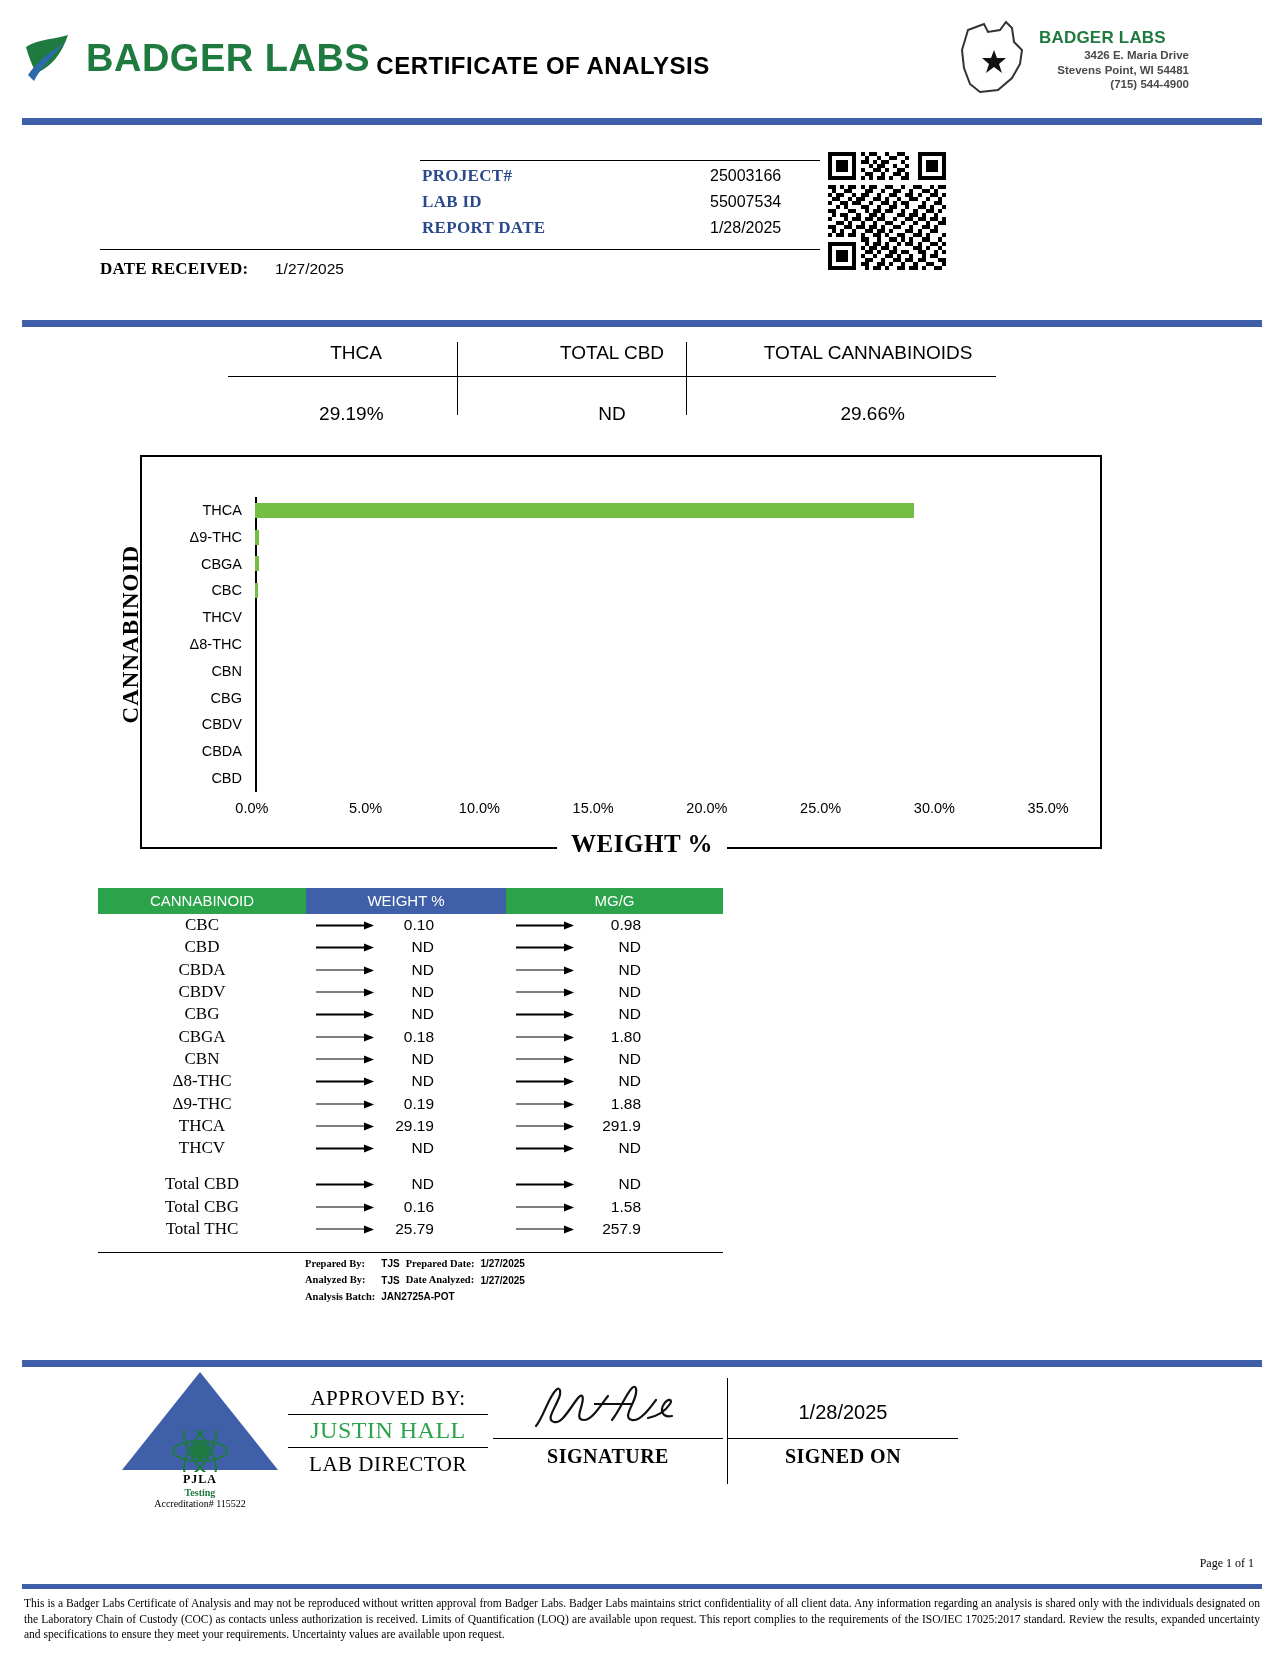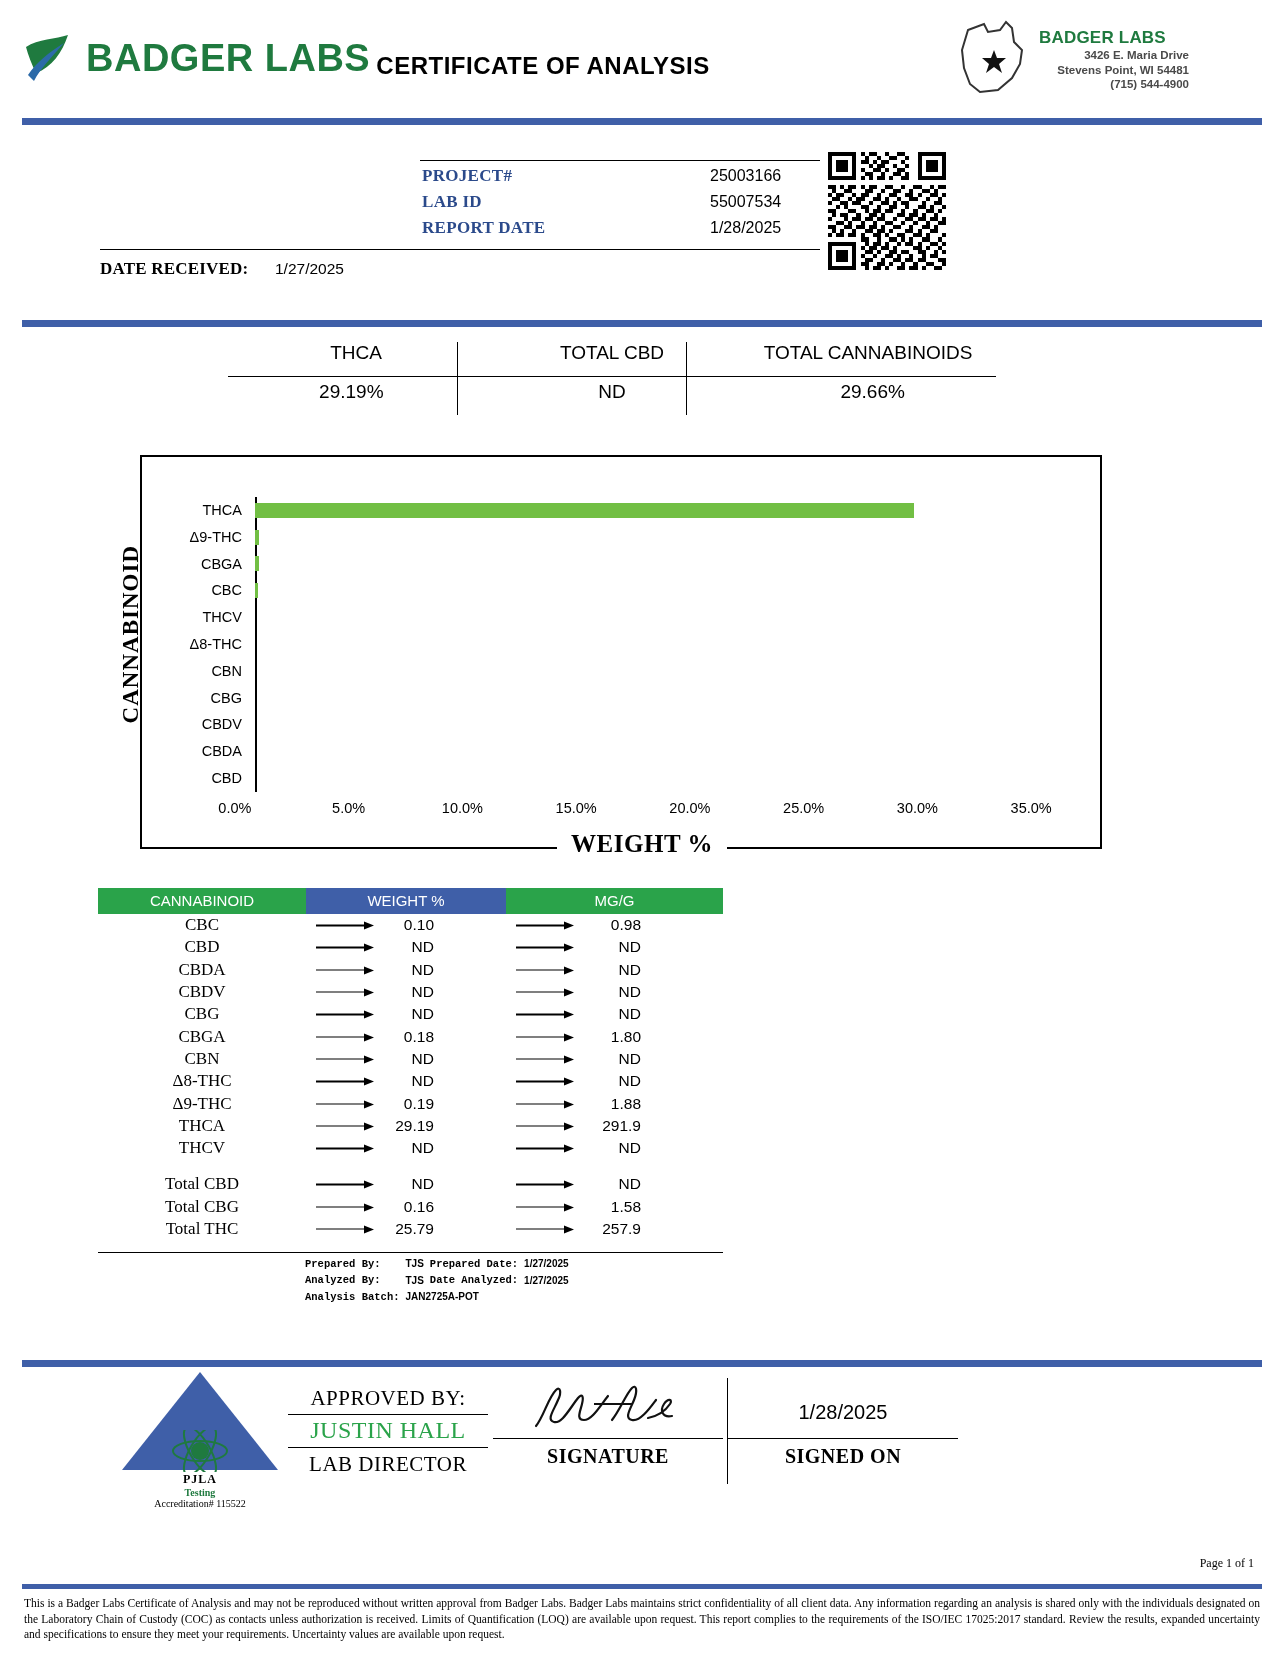--- a/index.html
+++ b/index.html
@@ -44,42 +44,42 @@
   .s-row{display:flex;align-items:baseline;margin-top:4px;}
   .s-lab{font-weight:bold;font-size:17px;width:175px;letter-spacing:0.2px;}
   .s-val{font-family:"Liberation Sans", sans-serif;font-size:15.5px;}
 
   
   .summary{position:absolute;left:228px;top:342px;width:768px;}
   .sum-row{display:flex;}
   .sum-cell{flex:1;text-align:center;font-family:"Liberation Sans", sans-serif;font-size:19px;position:relative;}
   .sum-head .sum-cell{padding-bottom:9px;}
   .sum-div{position:absolute;left:0;width:768px;height:1px;background:#000;top:34px;}
-  .sum-vals{margin-top:8px;gap:14px;}
+  .sum-vals{margin-top:30px;gap:14px;}
   .sum-vals .sum-cell{font-size:19px;}
   .vline{position:absolute;top:342px;width:1px;height:73px;background:#000;}
   .vline1{left:457px;}
   .vline2{left:686px;}
 
   
   .chart-box{position:absolute;left:140px;top:455px;width:958px;height:390px;border:2px solid #000;}
   .chart-title{position:absolute;left:0;top:442px;width:1284px;text-align:center;}
   .chart-title span{background:#fff;padding:0 14px;font-weight:bold;font-size:25px;letter-spacing:0.5px;font-family:"Liberation Serif", serif;}
   .chart-xlabel{position:absolute;left:0;top:830px;width:1284px;text-align:center;}
   .chart-xlabel span{background:#fff;padding:0 14px;font-weight:bold;font-size:25px;letter-spacing:0.5px;}
   .chart-ylabel{position:absolute;left:118px;top:545px;width:40px;text-align:center;
      font-weight:bold;font-size:23px;letter-spacing:1px;
      writing-mode:vertical-rl;transform:rotate(180deg);}
   .plot{position:absolute;left:255px;top:497px;width:790px;height:295px;}
   .cat-labels{position:absolute;left:150px;top:497px;width:100px;}
   .cat-label{height:26.8px;line-height:26.8px;text-align:right;font-family:"Liberation Sans", sans-serif;font-size:14.5px;padding-right:8px;}
   .axis-y{position:absolute;left:255px;top:497px;width:2px;height:295px;background:#000;}
   .bar-row{height:26.8px;display:flex;align-items:center;}
   .bar{height:15px;background:#72bf44;}
-  .x-ticks{position:absolute;left:178px;top:800px;width:910px;display:flex;}
+  .x-ticks{position:absolute;left:195px;top:800px;width:910px;display:flex;}
   .x-tick{flex:1;text-align:center;font-family:"Liberation Sans", sans-serif;font-size:14.5px;}
 
   
   .tbl{position:absolute;left:98px;top:888px;width:625px;}
   .tbl-head{display:flex;height:26px;}
   .th{font-family:"Liberation Sans", sans-serif;color:#fff;font-size:15px;text-align:center;line-height:26px;}
   .th1{width:208px;background:#2aa34a;}
   .th2{width:200px;background:#3f5fa8;}
   .th3{width:217px;background:#2aa34a;}
   .trow{display:flex;align-items:center;height:22.3px;}
@@ -88,21 +88,21 @@
   .c-val2{width:217px;position:relative;text-align:right;padding-right:82px;box-sizing:border-box;font-family:"Liberation Sans", sans-serif;font-size:15.5px;}
   .arrow{position:absolute;left:10px;top:50%;transform:translateY(-50%);width:60px;height:7px;}
   .arrow .shaft{position:absolute;left:0;top:3px;width:52px;height:1.4px;background:#000;}
   .arrow .head{position:absolute;left:48px;top:0px;width:0;height:0;border-top:4px solid transparent;border-bottom:4px solid transparent;border-left:10px solid #000;}
   .tot-gap{height:14px;}
   .tbl-underline{position:absolute;left:98px;top:1252px;width:625px;height:1px;background:#000;}
 
   .notes{position:absolute;left:100px;top:1256px;font-size:10.5px;line-height:1.38;font-family:"Liberation Serif", serif;}
   .prep{position:absolute;left:305px;top:1256px;font-size:10.5px;line-height:1.55;font-family:"Liberation Serif", serif;font-weight:bold;}
   .prep table{border-collapse:collapse;}
-  .prep td{padding:0 6px 0 0;font-size:10.5px;font-family:Liberation Mono, monospace;}
+  .prep td{padding:0 6px 0 0;font-size:10.5px;}
   .prep .v{font-family:"Liberation Sans", sans-serif;font-size:10px;}
 
   
   .pjla{position:absolute;left:120px;top:1372px;width:160px;text-align:center;}
   .tri{width:0;height:0;border-left:78px solid transparent;border-right:78px solid transparent;border-bottom:98px solid #3f5fa8;position:relative;margin:0 auto;}
   .atom{position:absolute;left:50%;top:58px;transform:translateX(-50%);}
   .pjla-t{font-weight:bold;font-size:12px;letter-spacing:1px;margin-top:2px;}
   .pjla-s{font-weight:bold;font-size:10px;color:#1f7a3f;}
   .pjla-a{font-size:10px;}
 

